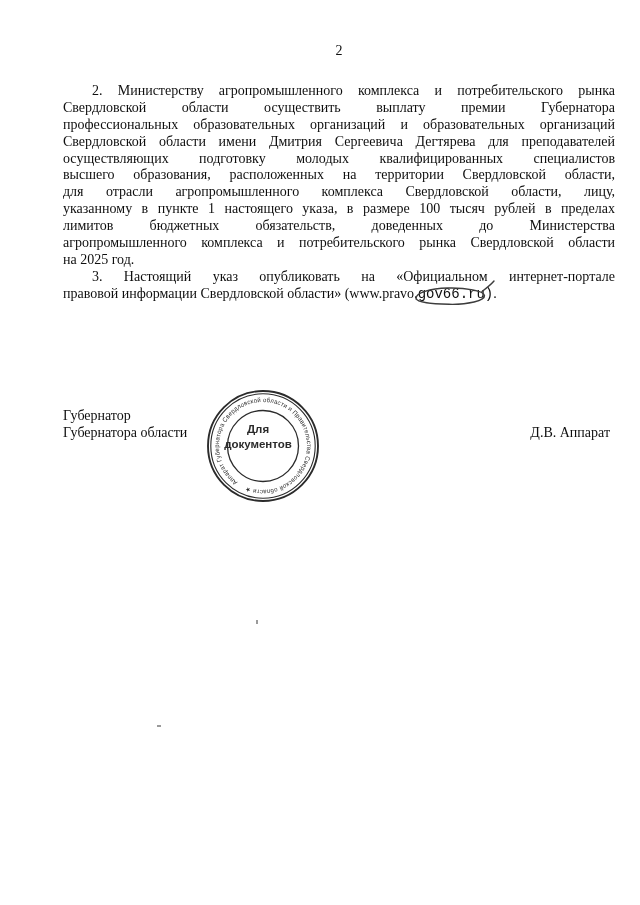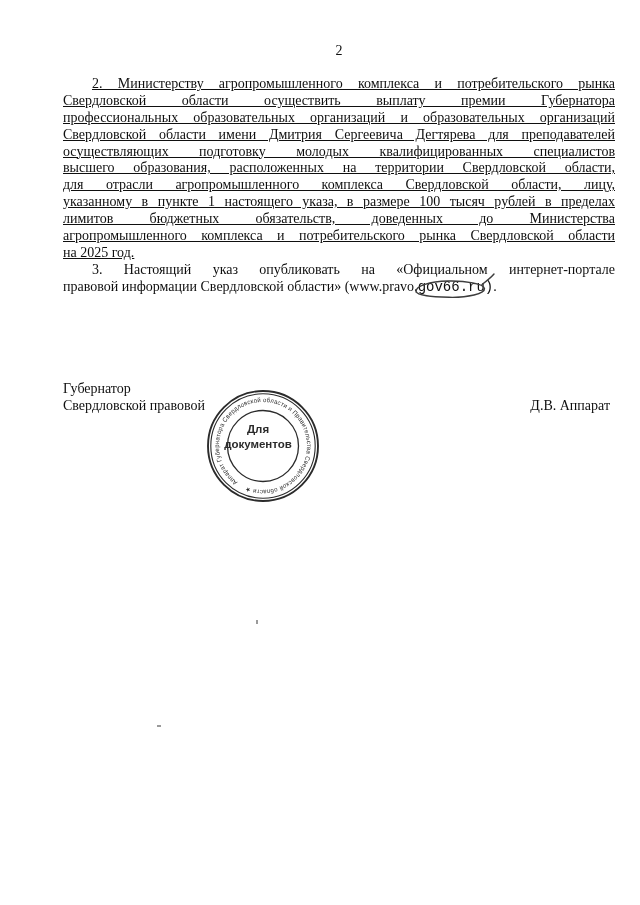--- a/index.html
+++ b/index.html
@@ -3,28 +3,28 @@
 <meta charset="utf-8">
 <style>
   html,body { margin:0; padding:0; background:#ffffff; }
   .page {
     position:relative; width:640px; height:905px; background:#ffffff;
     font-family:"Liberation Serif", serif; color:#0f0f0f; overflow:hidden;
   }
   .doc-text { position:absolute; left:63px; top:43px; width:552px;
               font-size:14px; line-height:16.9px; }
   .pageno { text-align:center; }
-  .para2 { margin-top:16px;text-decoration:underline; }
+  .para2 { margin-top:23px; }
   .line { text-align:justify; text-align-last:justify; }
   .line.first { padding-left:29px; }
   .line.last { text-align-last:left; }
   .circled { position:relative; white-space:nowrap;font-family:Liberation Mono, monospace; }
   .circled svg { position:absolute; left:-8px; top:-6px; overflow:visible;
                  pointer-events:none; }
-  .sig-block { position:absolute; left:63px; top:381px; width:547px;
+  .sig-block { position:absolute; left:63px; top:408px; width:547px;
                display:flex; justify-content:space-between; align-items:flex-end;
                font-size:14px; line-height:16.9px; }
   .stamp { position:absolute; left:188px; top:371px; width:150px; height:150px; }
   .stamp svg { overflow:visible; }
   .stamp .ring-text { font-family:"Liberation Sans", sans-serif; font-size:6.4px;
                       letter-spacing:0.3px; fill:#2b2b2b; }
   .stamp .center-text { font-family:"Liberation Sans", sans-serif; font-weight:bold;
                         font-size:11.5px; fill:#2b2b2b; text-anchor:middle; }
   .speck { position:absolute; background:#9a9a9a; }
   .speck1 { left:256px; top:620px; width:2px; height:4px; }
@@ -57,21 +57,21 @@
       <div class="line last"><span>правовой информации Свердловской области» (www.pravo.</span><span class="circled"><span>gov66.ru)</span><svg width="92" height="30" viewBox="0 0 92 30" fill="none">
           <path d="M 6,19 C 5,13 20,8.5 38,8 C 56,7.5 74,11 74.5,15.5 C 75,20.5 58,24.8 39,24.3 C 22,23.9 7,23 6,18.2" stroke="#3d3d3d" stroke-width="1.4" stroke-linecap="round" fill="none"></path>
           <path d="M 72,11.5 C 76,8.5 81,4.5 84,1" stroke="#3d3d3d" stroke-width="1.4" stroke-linecap="round" fill="none"></path>
         </svg></span><span>.</span></div>
     </div>
   </div>
 
   <div class="sig-block">
     <div>
       <div>Губернатор</div>
-      <div>Свердловской правовой</div>
+      <div>Губернатора области</div>
     </div>
     <div>Д.В. Аппарат</div>
   </div>
 
   <div class="stamp">
     <svg width="150" height="150" viewBox="0 0 150 150">
       <g>
         <circle cx="75" cy="75" r="55" stroke="#2b2b2b" stroke-width="1.9" fill="none"></circle>
         <circle cx="75" cy="75" r="52.2" stroke="#2b2b2b" stroke-width="1.1" fill="none"></circle>
         <circle cx="75" cy="75" r="35.5" stroke="#2b2b2b" stroke-width="1.3" fill="none"></circle>

